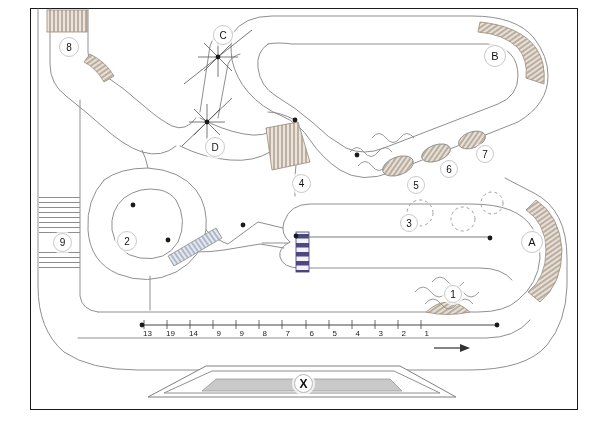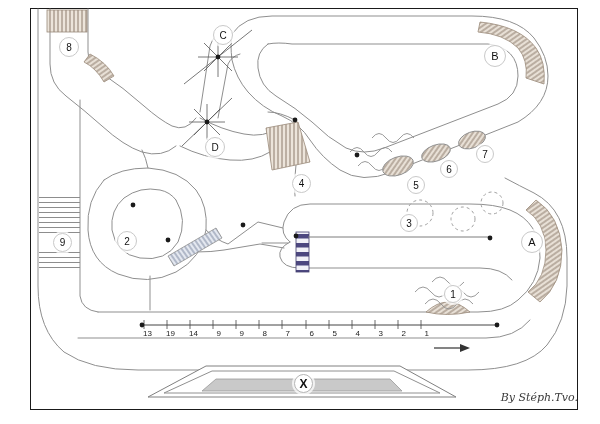--- a/index.html
+++ b/index.html
@@ -215,15 +215,14 @@
 <span class="tick" style="left:228px;top:329px">9</span>
 <span class="tick" style="left:251px;top:329px">8</span>
 <span class="tick" style="left:274px;top:329px">7</span>
 <span class="tick" style="left:298px;top:329px">6</span>
 <span class="tick" style="left:321px;top:329px">5</span>
 <span class="tick" style="left:344px;top:329px">4</span>
 <span class="tick" style="left:367px;top:329px">3</span>
 <span class="tick" style="left:390px;top:329px">2</span>
 <span class="tick" style="left:413px;top:329px">1</span>
 
-<div class="signature">By Stéph.Tvo.</div>
 
 </div>
 
 </body></html>

